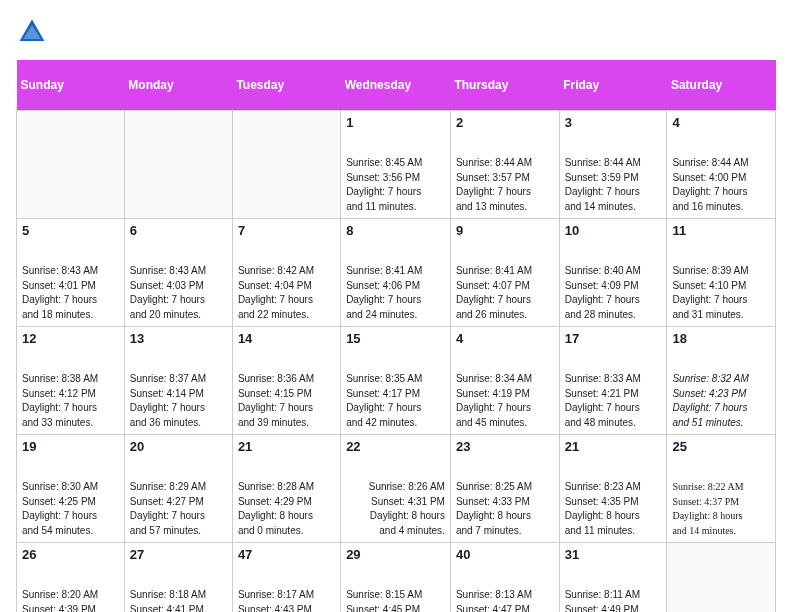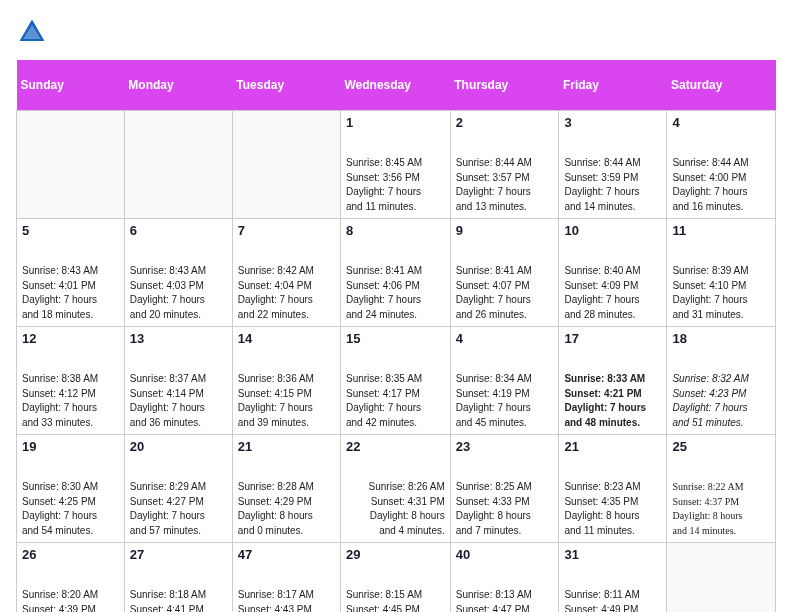--- a/index.html
+++ b/index.html
@@ -240,21 +240,21 @@
         </td>
         <td>
           <span class="day-num">4</span>
           <div class="cell-text" style="white-space: pre-line;">Sunrise: 8:34 AM
 Sunset: 4:19 PM
 Daylight: 7 hours
 and 45 minutes.</div>
         </td>
         <td>
           <span class="day-num">17</span>
-          <div class="cell-text" style="white-space: pre-line; font-weight: bold;">Sunrise: 8:33 AM
+          <div class="cell-text" style="white-space: pre-line;">Sunrise: 8:33 AM
 Sunset: 4:21 PM
 Daylight: 7 hours
 and 48 minutes.</div>
         </td>
         <td>
           <span class="day-num">18</span>
           <div class="cell-text" style="white-space: pre-line; font-style: italic;">Sunrise: 8:32 AM
 Sunset: 4:23 PM
 Daylight: 7 hours
 and 51 minutes.</div>

